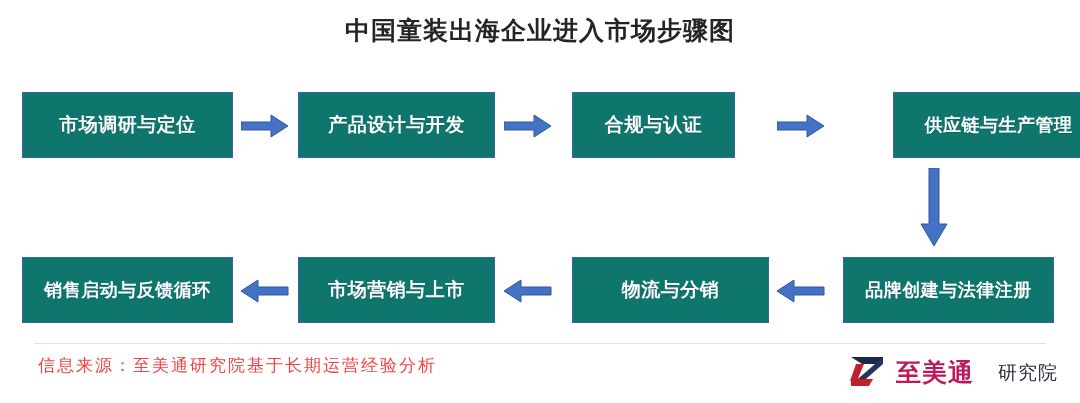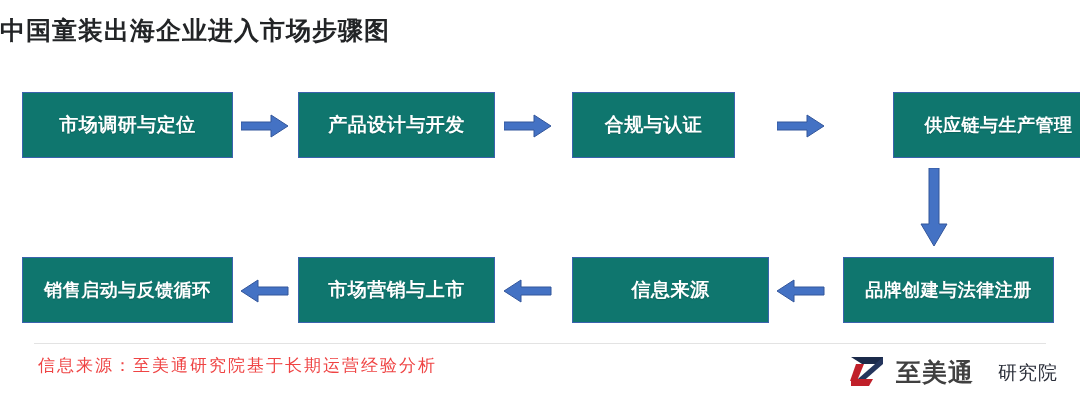--- a/index.html
+++ b/index.html
@@ -14,20 +14,21 @@
     font-family: "Liberation Sans", "DejaVu Sans", sans-serif;
     overflow: hidden;
   }
 
   
   .chart-title {
     position: absolute;
     top: 14px;
     left: 0;
     width: 1080px;
+    text-align: center;
     font-size: 25px;
     font-weight: bold;
     color: #222426;
     letter-spacing: 1px;
     white-space: nowrap;
   }
 
   
   .flow {
     position: absolute;
@@ -110,21 +111,21 @@
     top: 352px;
     display: flex;
     align-items: center;
     gap: 9px;
     height: 40px;
   }
   .logo-mark { width: 40px; height: 34px; display: block; }
   .logo-name {
     font-size: 25px;
     font-weight: bold;
-    color: #404040;
+    color: #be185d;
     letter-spacing: 1px;
     line-height: 1;
   }
   .logo-sub {
     font-size: 19px;
     font-weight: normal;
     color: #2b2f3a;
     letter-spacing: 1px;
     line-height: 1;
     margin-left: 15px;
@@ -150,21 +151,21 @@
     <span class="node-label">供应链与生产管理</span>
   </div>
 
   <div class="node r2 n5">
     <span class="node-label">销售启动与反馈循环</span>
   </div>
   <div class="node r2 n6">
     <span class="node-label">市场营销与上市</span>
   </div>
   <div class="node r2 n7">
-    <span class="node-label">信息来源</span>
+    <span class="node-label">物流与分销</span>
   </div>
   <div class="node r2 n8">
     <span class="node-label">品牌创建与法律注册</span>
   </div>
 
   <span class="arrow a-h1">
     <svg width="48" height="26" viewBox="0 0 48 26">
       <path d="M0 9 L30 9 L30 2 L47 13 L30 24 L30 17 L0 17 Z" fill="#4472C4" stroke="#33569b" stroke-width="1"></path>
     </svg>
   </span>

